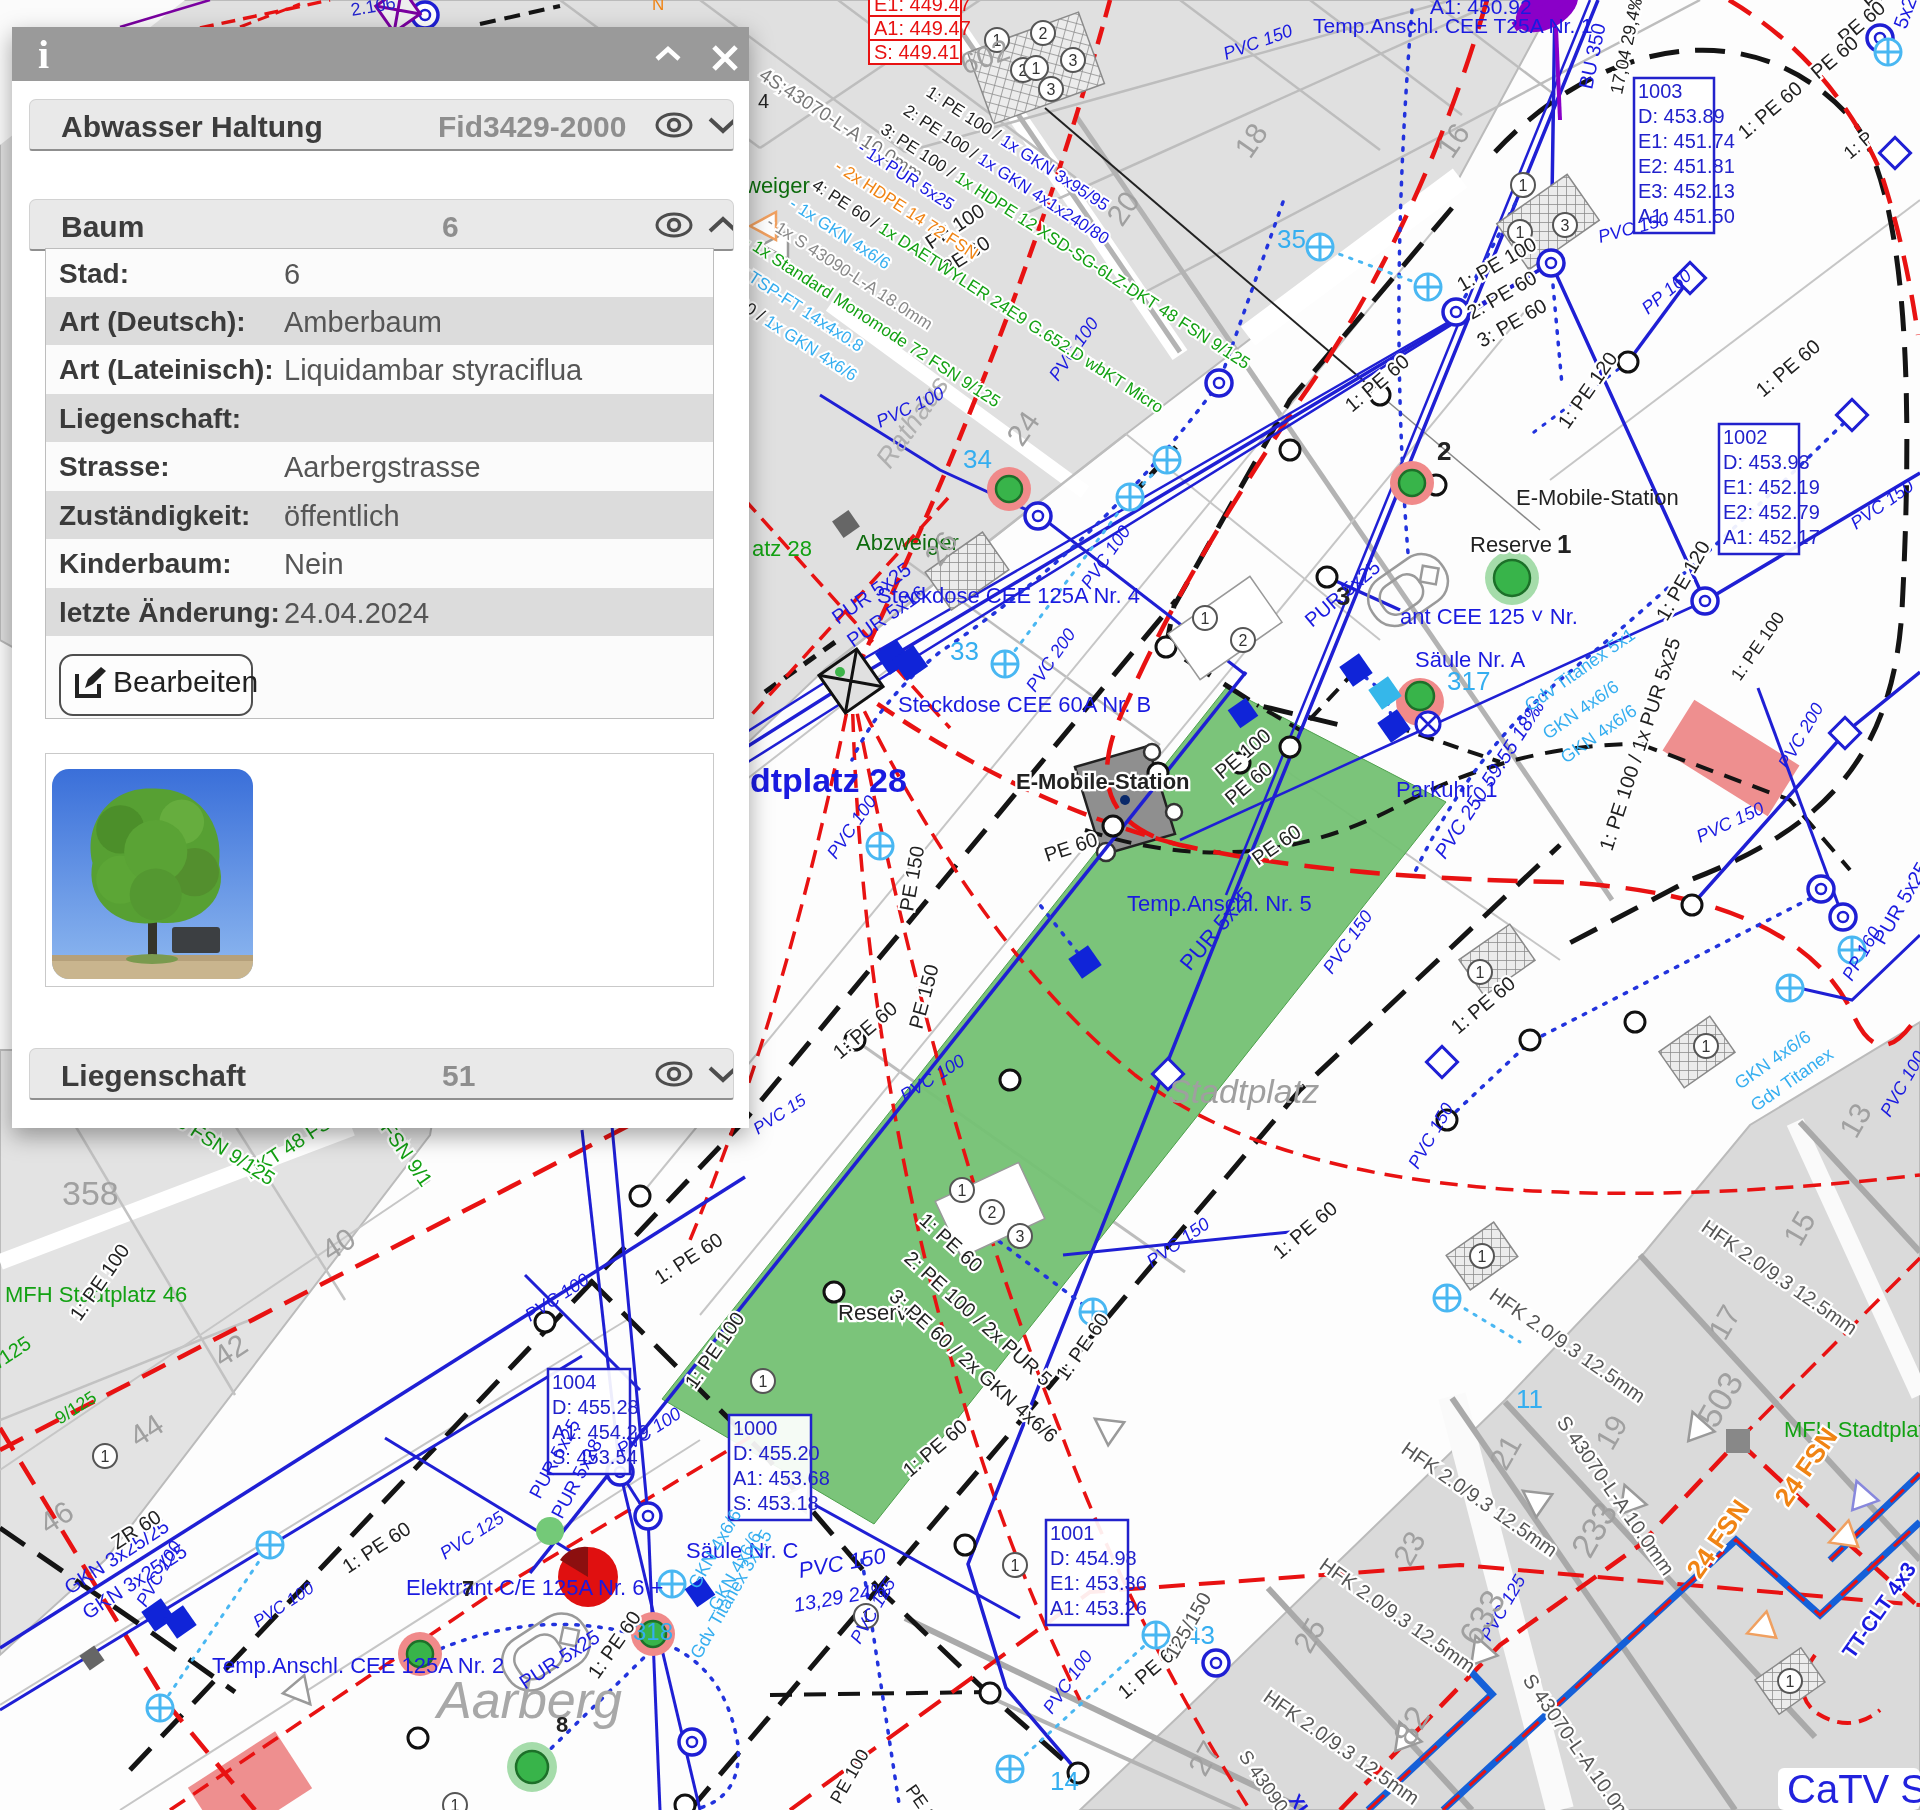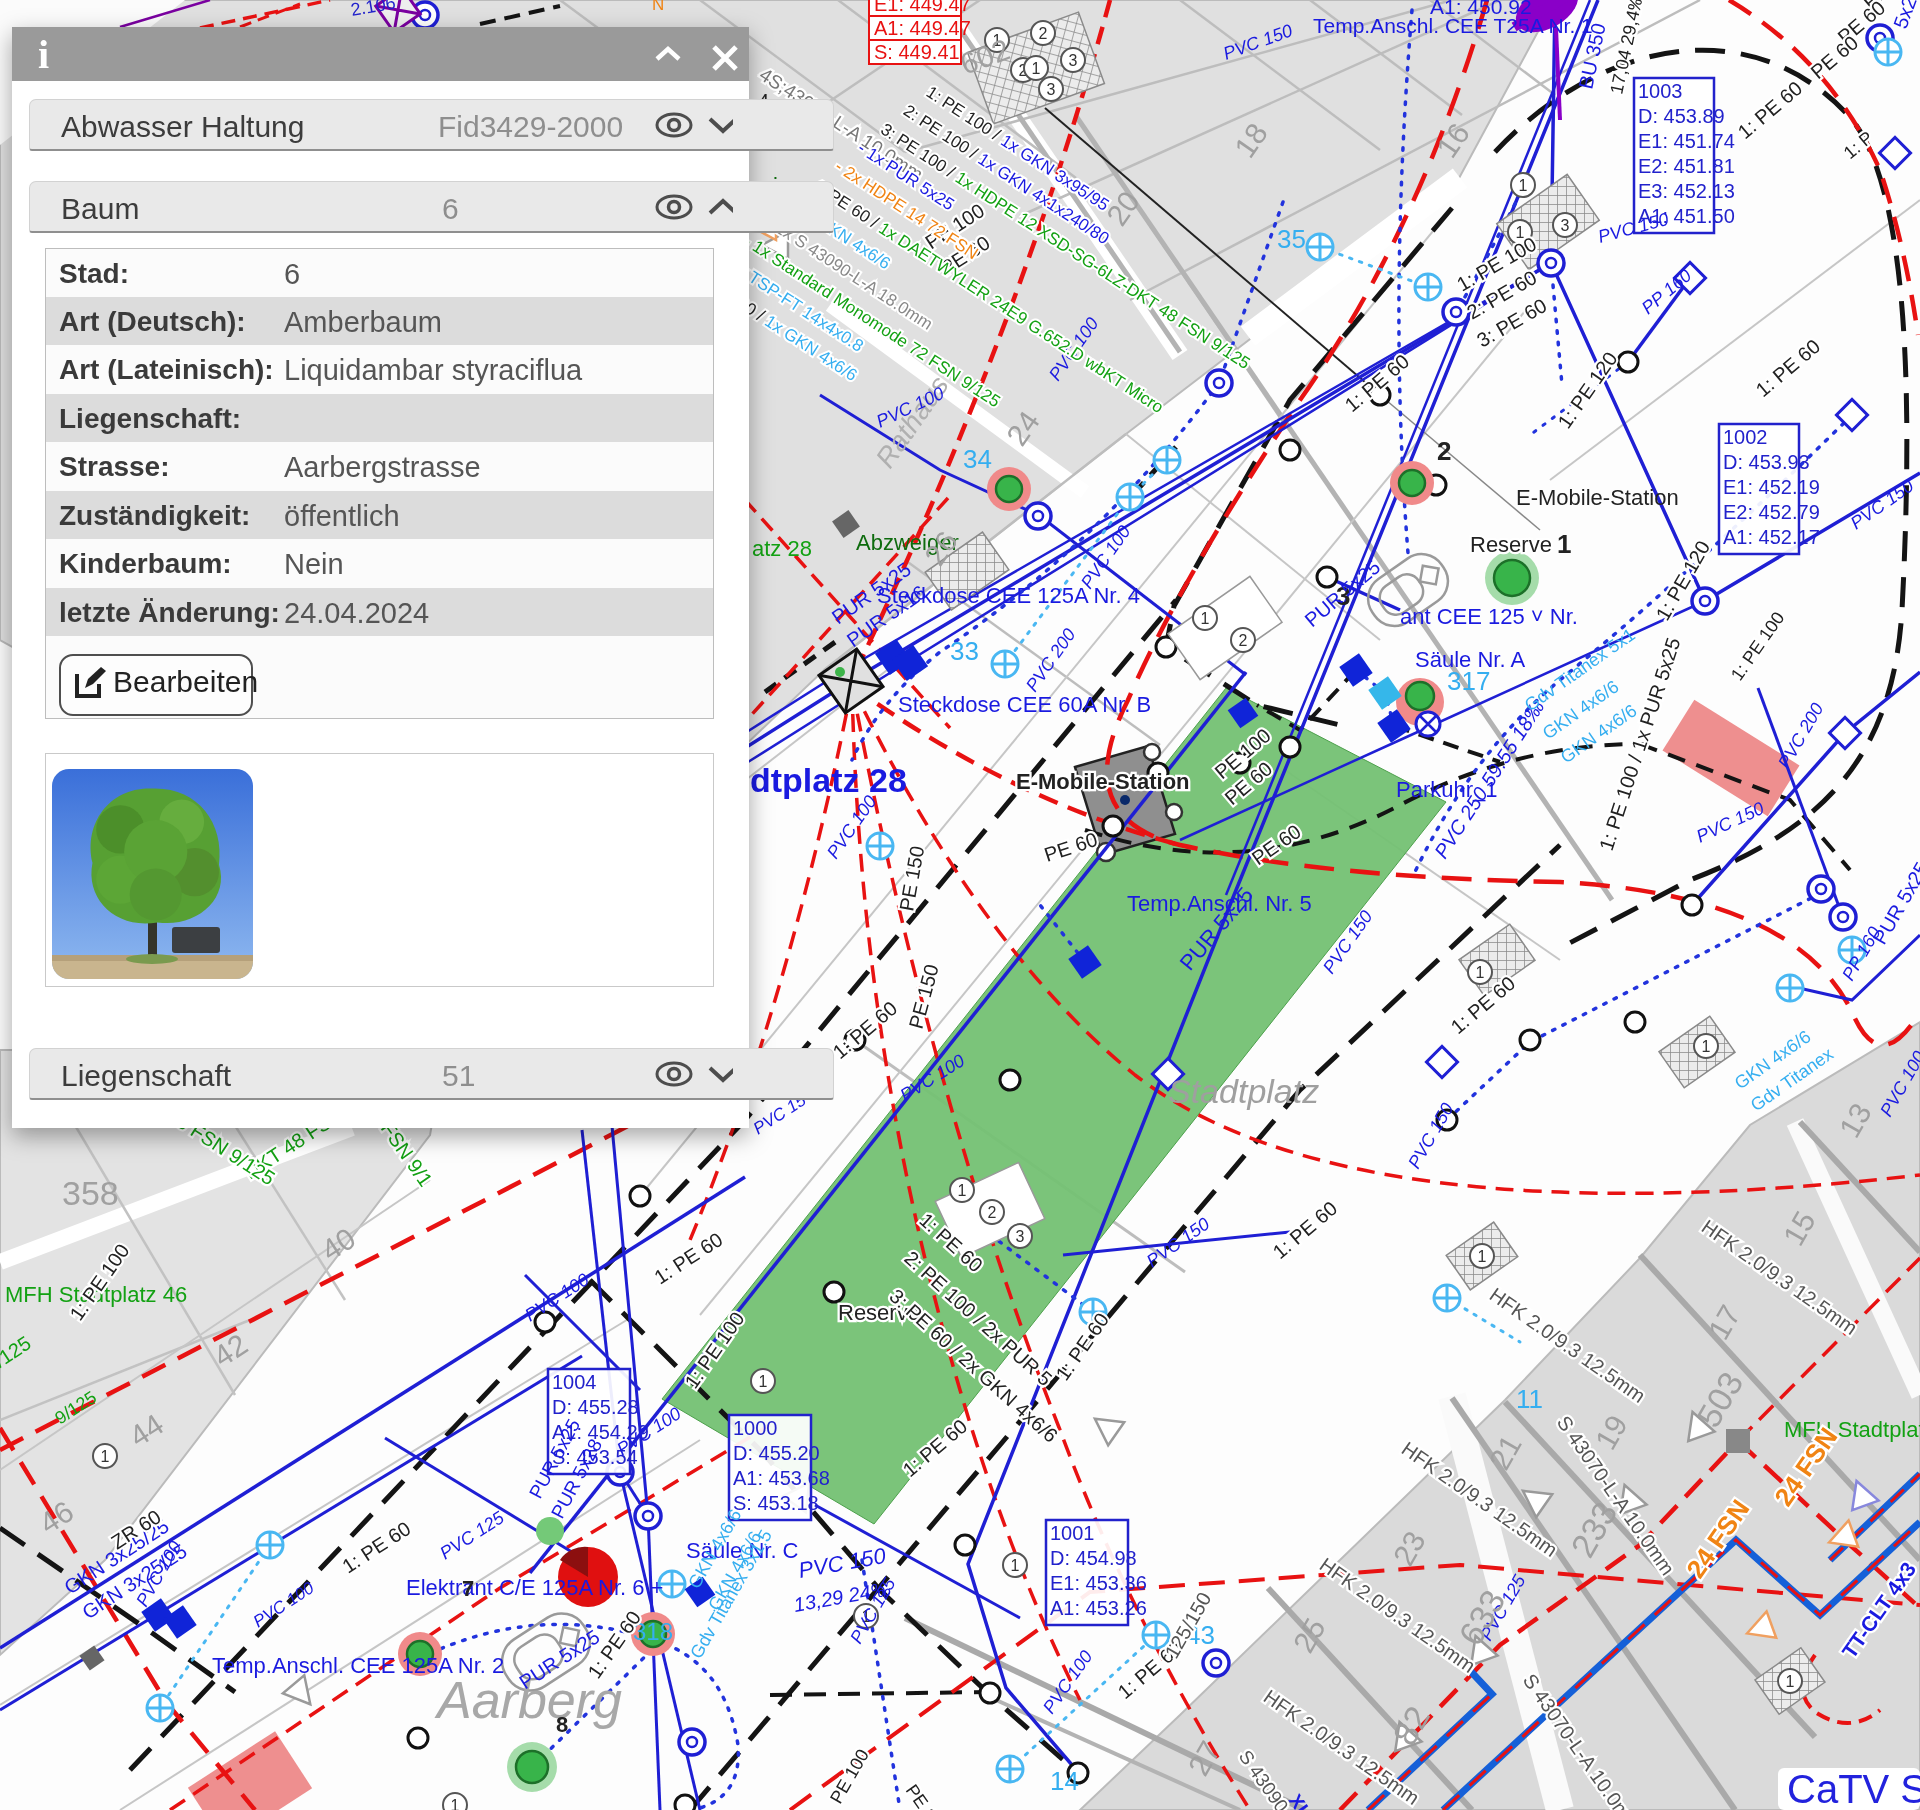--- a/index.html
+++ b/index.html
@@ -5,23 +5,23 @@
   html,body{margin:0;padding:0;}
   #page{position:relative;width:1920px;height:1810px;overflow:hidden;background:#fafafa;
         font-family:"Liberation Sans", sans-serif;}
   #map{position:absolute;left:0;top:0;}
   
   #panel{position:absolute;left:12px;top:27px;width:737px;height:1101px;background:#ffffff;
          box-shadow:0 8px 22px rgba(0,0,0,0.35);}
   #titlebar{position:absolute;left:0;top:0;width:737px;height:54px;background:#9a9a9a;}
   #titlebar .i{position:absolute;left:26px;top:4px;color:#fff;font-family:"Liberation Serif",serif;
         font-weight:bold;font-size:40px;}
-  .hdr{position:absolute;left:17px;width:805px;height:52px;background:#e9e9e9;
+  .hdr{position:absolute;left:17px;width:705px;height:52px;background:#e9e9e9;
        border:1px solid #d2d2d2;border-bottom:2px solid #8f8f8f;border-radius:7px 7px 3px 3px;
-       box-sizing:border-box;}
+       box-sizing:border-box;font-weight:bold;}
   .hdr .t{position:absolute;left:31px;top:10px;font-size:30px;color:#3c3c3c;}
   .hdr .v{position:absolute;top:10px;font-size:30px;color:#8e8e8e;}
   #tbl{position:absolute;left:33px;top:221px;width:669px;height:471px;border:1px solid #bdbdbd;
        box-sizing:border-box;background:#fbfbfb;}
   .row{position:absolute;left:0;width:667px;height:48px;}
   .row.g{background:#dcdcdc;}
   .row .l{position:absolute;left:13px;top:9px;font-size:28px;font-weight:bold;color:#3a3a3a;}
   .row .r{position:absolute;left:238px;top:9px;font-size:29px;color:#555;}
   #btn{position:absolute;left:13px;top:405px;width:194px;height:62px;background:#fdfdfd;
        border:2px solid #4e4e4e;border-radius:14px;box-sizing:border-box;}
@@ -873,21 +873,21 @@
     <div class="hdr" style="top:72px;">
       <span class="t">Abwasser Haltung</span>
       <span class="v" style="left:408px;">Fid3429-2000</span>
       <svg width="703" height="50" style="position:absolute;left:0;top:0">
         <ellipse cx="644" cy="25" rx="17" ry="11" fill="none" stroke="#4d4d4d" stroke-width="3"></ellipse>
         <circle cx="644" cy="25" r="5.5" fill="none" stroke="#4d4d4d" stroke-width="3.5"></circle>
         <path d="M680 19 L693 31 L706 19" stroke="#4d4d4d" stroke-width="4" fill="none"></path>
       </svg>
     </div>
 
-    <div class="hdr" style="top:154px;">
+    <div class="hdr" style="top:172px;">
       <span class="t">Baum</span>
       <span class="v" style="left:412px;">6</span>
       <svg width="703" height="50" style="position:absolute;left:0;top:0">
         <ellipse cx="644" cy="25" rx="17" ry="11" fill="none" stroke="#4d4d4d" stroke-width="3"></ellipse>
         <circle cx="644" cy="25" r="5.5" fill="none" stroke="#4d4d4d" stroke-width="3.5"></circle>
         <path d="M680 31 L693 19 L706 31" stroke="#4d4d4d" stroke-width="4" fill="none"></path>
       </svg>
     </div>
 
     <div id="tbl">

